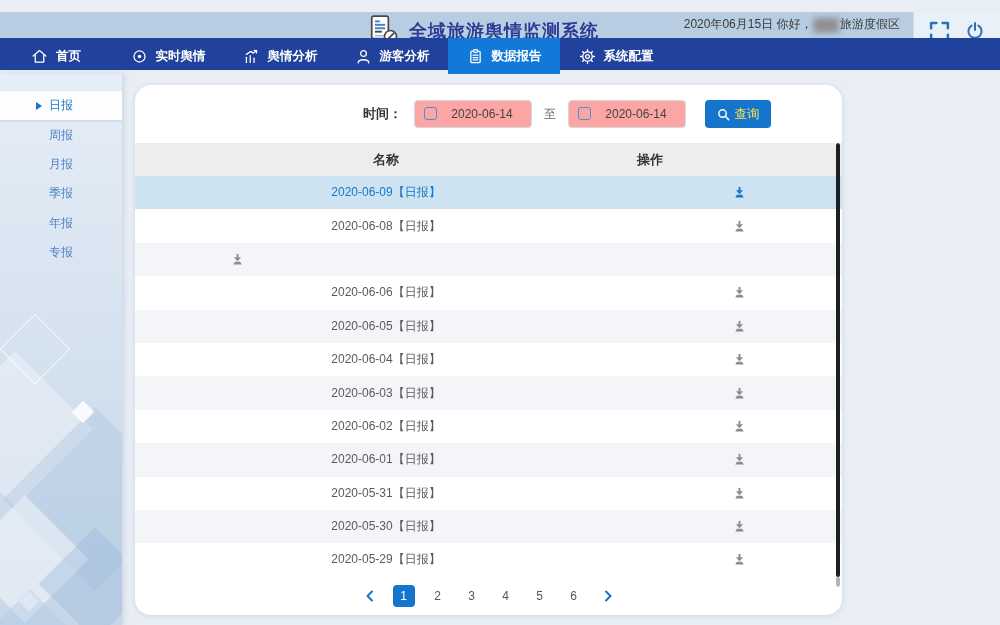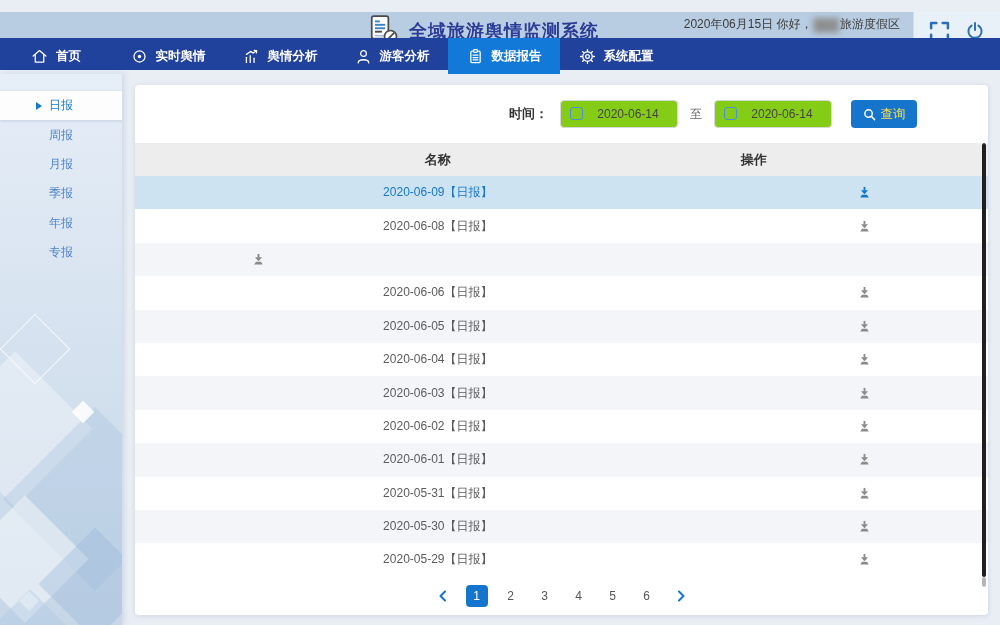--- a/index.html
+++ b/index.html
@@ -36,29 +36,29 @@
   .deco { position:absolute; inset:0; pointer-events:none; }
   .deco .dmd { position:absolute; transform:rotate(45deg); }
   .side-menu { position:relative; padding-top:17px; }
   .side-item { position:relative; height:29.4px; display:flex; align-items:center;
     justify-content:center; font-size:12px; color:#4d82c8; cursor:pointer; }
   .side-item.active { background:#fdfdfd; color:#1677c8; box-shadow:0 1px 3px rgba(100,130,170,.25); }
   .tri { position:absolute; left:36px; top:50%; margin-top:-4px; width:0; height:0;
     border-left:6px solid #1677c8; border-top:4px solid transparent; border-bottom:4px solid transparent; }
 
   
-  .card { position:absolute; left:135px; top:85px; width:853px; height:530px;
-    background:#fff; border-radius:4px; box-shadow:0 1px 5px rgba(90,110,140,.18); }
+  .card { position:absolute; left:135px; top:85px; width:707px; height:530px;
+    background:#fff; border-radius:16px; box-shadow:0 1px 5px rgba(90,110,140,.18); }
 
   
   .filter { height:58px; display:flex; align-items:center; justify-content:flex-end;
     padding-right:71px; gap:12px; }
   .filter-label { font-size:13px; font-weight:bold; color:#333; }
   .date-box { position:relative; width:118px; height:28px; }
-  .date-box input { width:118px; height:28px; background:#84cc16; border:1px solid #d8d8d8;
+  .date-box input { width:118px; height:28px; background:#fca5a5; border:1px solid #d8d8d8;
     border-radius:4px; font-size:12px; color:#444; text-align:center; padding-left:18px;
     font-family:"Liberation Sans",sans-serif; outline:none; }
   .cal-icon { position:absolute; left:10px; top:7px; width:13px; height:13px;
     border:1.6px solid #4a90d9; border-radius:3px; background:transparent; }
   .to-label { font-size:12px; color:#666; }
   .search-btn { width:66px; height:28px; margin-left:7px; background:#1575cd; color:#fde047;
     border:none; border-radius:4px; font-size:12.5px; display:flex; align-items:center;
     justify-content:center; gap:5px; cursor:pointer; font-family:"Liberation Sans",sans-serif; }
 
   

